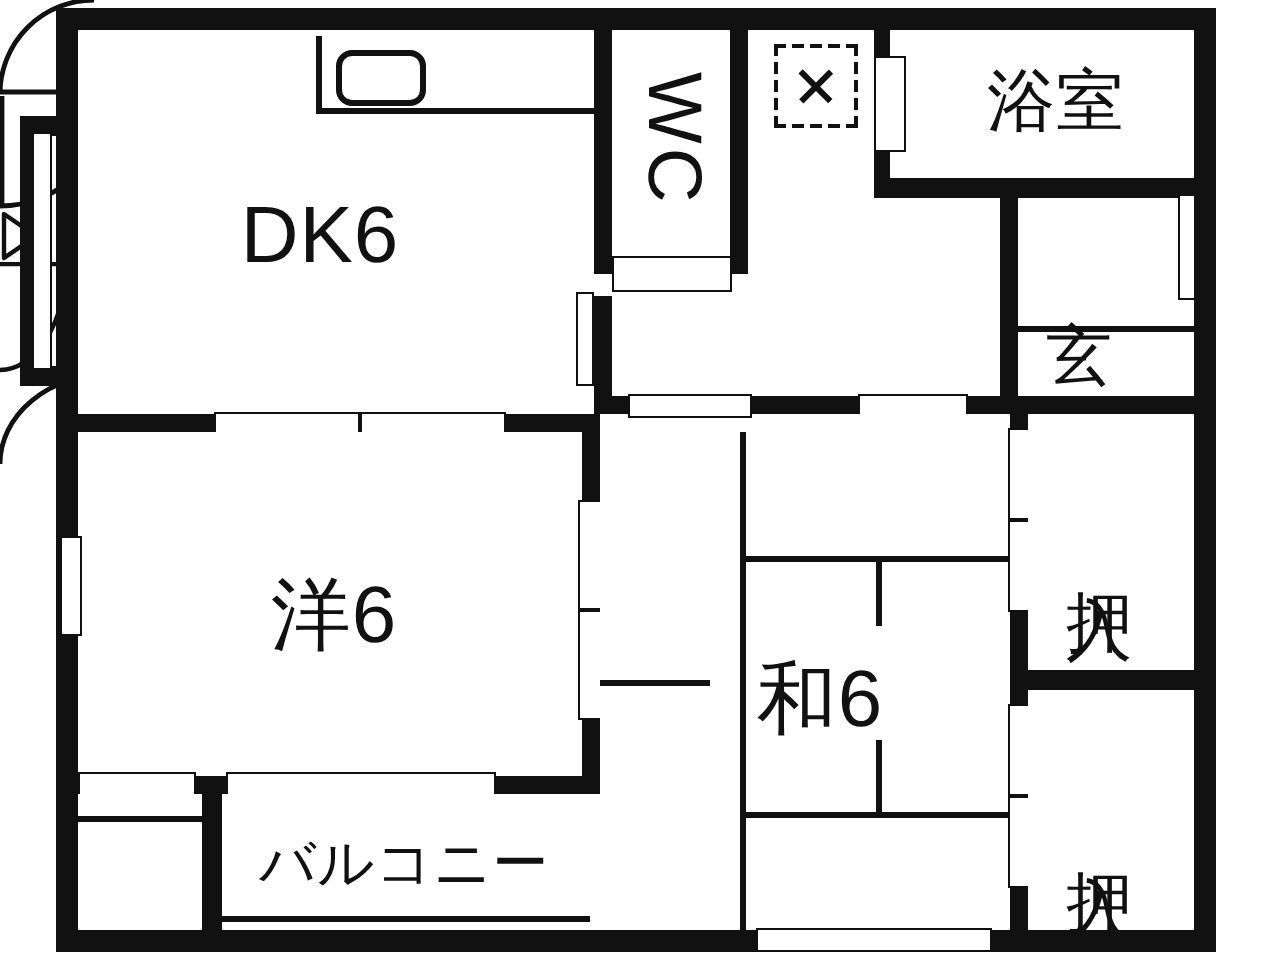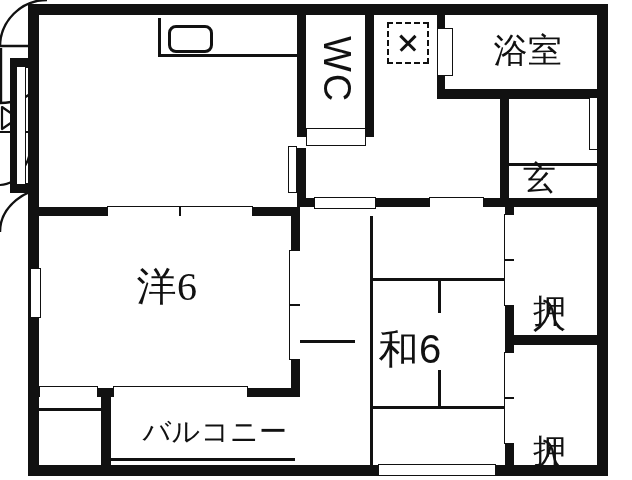--- a/index.html
+++ b/index.html
@@ -78,20 +78,21 @@
       <path d="M47 0 A47 47 0 0 0 0 47 L47 47 Z" fill="#ffffff" stroke="none"></path>
       <path d="M47 0 A47 47 0 0 0 0 47" fill="none" stroke="#111111" stroke-width="2.4"></path>
       <path d="M0 46 L47 46" stroke="#111111" stroke-width="2.4" fill="none"></path>
     </svg>
   </div>
 
   <div class="wall" style="left:39px; top:207px; width:267px; height:9px;"></div>
   <div class="outline-thin" style="left:107px; top:206px; width:73px; height:11px;"></div>
   <div class="outline-thin" style="left:180px; top:206px; width:73px; height:11px;"></div>
 
+  <div class="label" style="left:105px; top:95px; width:110px; height:46px; font-size:40px;">DK6</div>
 
   <div class="room" style="left:306px; top:15px; width:59px; height:122px;"></div>
   <div class="wall" style="left:365px; top:15px; width:9px; height:122px;"></div>
   <div class="wall" style="left:306px; top:128px; width:68px; height:9px;"></div>
   <div class="outline-thin" style="left:306px; top:128px; width:60px; height:18px;"></div>
 
   <div class="swing" style="left:308px; top:145px; width:55px; height:57px;">
     <svg width="55" height="57" viewBox="0 0 55 57">
       <path d="M55 0 A55 55 0 0 1 0 55 L0 0 Z" fill="#ffffff" stroke="none"></path>
       <path d="M55 0 A55 55 0 0 1 0 55" fill="none" stroke="#111111" stroke-width="2.4"></path>
@@ -149,21 +150,21 @@
   <div class="wall" style="left:291px; top:216px; width:9px; height:172px;"></div>
 
   <div class="outline-thin" style="left:289px; top:250px; width:12px; height:55px;"></div>
   <div class="outline-thin" style="left:289px; top:305px; width:12px; height:55px;"></div>
 
   <div class="wall" style="left:39px; top:388px; width:261px; height:9px;"></div>
 
   <div class="outline-thin" style="left:39px; top:386px; width:59px; height:12px;"></div>
   <div class="outline-thin" style="left:113px; top:386px; width:135px; height:12px;"></div>
 
-  <div class="label" style="left:115px; top:263px; width:104px; height:46px; font-size:40px;font-family:Liberation Serif, serif;">洋6</div>
+  <div class="label" style="left:115px; top:284px; width:104px; height:46px; font-size:40px;">洋6</div>
 
   <div class="room" style="left:300px; top:207px; width:205px; height:258px;"></div>
 
   <div class="thinline" style="left:370px; top:216px; width:3px; height:252px;"></div>
   <div class="thinline" style="left:372px; top:278px; width:133px; height:3px;"></div>
   <div class="thinline" style="left:372px; top:406px; width:133px; height:3px;"></div>
   <div class="thinline" style="left:438px; top:278px; width:3px; height:35px;"></div>
   <div class="thinline" style="left:438px; top:370px; width:3px; height:38px;"></div>
   <div class="thinline" style="left:300px; top:340px; width:55px; height:3px;"></div>
 
@@ -183,18 +184,18 @@
   <div class="room" style="left:514px; top:207px; width:83px; height:128px;"></div>
   <div class="wall" style="left:505px; top:335px; width:92px; height:10px;"></div>
   <div class="room" style="left:514px; top:345px; width:83px; height:120px;"></div>
 
   <div class="label vert" style="left:528px; top:225px; width:42px; height:92px; font-size:33px;">押入</div>
   <div class="label vert" style="left:528px; top:365px; width:42px; height:92px; font-size:33px;">押入</div>
 
   <div class="room" style="left:110px; top:397px; width:185px; height:68px;"></div>
   <div class="wall" style="left:101px; top:397px; width:10px; height:79px;"></div>
   <div class="thinline" style="left:111px; top:458px; width:184px; height:2.5px;"></div>
-  <div class="label" style="left:112px; top:412px; width:180px; height:40px; font-size:28px;margin-left:13px;">バルコニー</div>
+  <div class="label" style="left:112px; top:412px; width:180px; height:40px; font-size:28px;">バルコニー</div>
 
   <div class="room" style="left:39px; top:397px; width:62px; height:68px;"></div>
   <div class="thinline" style="left:39px; top:408px; width:62px; height:2.5px;"></div>
 
 </div>
 
 </body></html>

